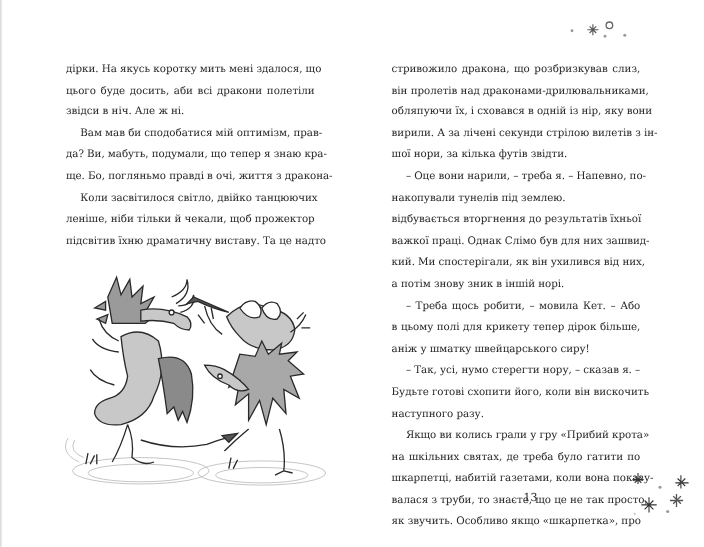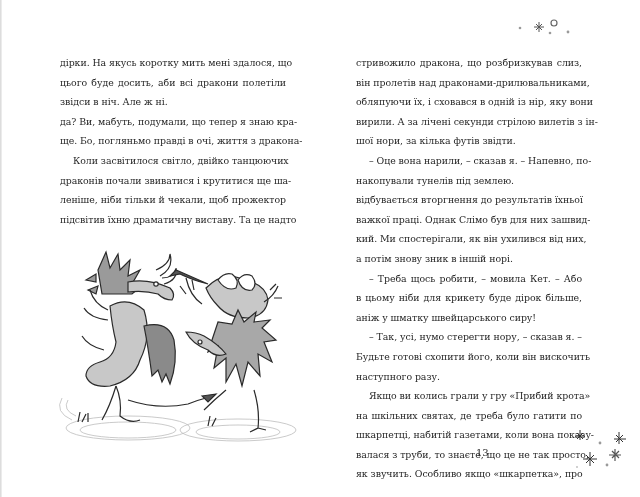--- a/index.html
+++ b/index.html
@@ -40,24 +40,24 @@
 </head>
 <body>
 
 <div class="edge-left"></div>
 
 <div class="page page-left">
   <div class="textblock" id="left-text">
       <span class="line">дірки. На якусь коротку мить мені здалося, що</span>
       <span class="line">цього буде досить, аби всі дракони полетіли</span>
       <span class="line last">звідси в ніч. Але ж ні.</span>
+      <span class="line indent">Вам мав би сподобатися мій оптимізм, прав-</span>
       <span class="line">да? Ви, мабуть, подумали, що тепер я знаю кра-</span>
       <span class="line">ще. Бо, погляньмо правді в очі, життя з дракона-</span>
       <span class="line indent">Коли засвітилося світло, двійко танцюючих</span>
-      <span class="line">драконів почали звиватися і крутитися ще ша-</span>
       <span class="line">леніше, ніби тільки й чекали, щоб прожектор</span>
       <span class="line">підсвітив їхню драматичну виставу. Та це надто</span>
     </div>
 
   <svg class="illustration" viewBox="0 0 240 205" xmlns="http://www.w3.org/2000/svg">
 
     <g fill="none" stroke="#bdbdbd" stroke-width="0.8">
       <ellipse cx="70" cy="178" rx="62" ry="12"></ellipse>
       <ellipse cx="70" cy="180" rx="48" ry="8"></ellipse>
       <ellipse cx="180" cy="180" rx="58" ry="11"></ellipse>
@@ -125,28 +125,28 @@
       </g>
     <circle cx="58" cy="22" r="1.4" fill="#9a9a9a"></circle>
   </svg>
 
   <div class="textblock" id="right-text">
       <span class="line">стривожило дракона, що розбризкував слиз,</span>
       <span class="line">він пролетів над драконами-дрилювальниками,</span>
       <span class="line">обляпуючи їх, і сховався в одній із нір, яку вони</span>
       <span class="line">вирили. А за лічені секунди стрілою вилетів з ін-</span>
       <span class="line last">шої нори, за кілька футів звідти.</span>
-      <span class="line indent">– Оце вона нарили, – сказав я. – Напевно, по-</span>
+      <span class="line indent">– Оце вони нарили, – треба я. – Напевно, по-</span>
       <span class="line last">накопували тунелів під землею.</span>
       <span class="line">відбувається вторгнення до результатів їхньої</span>
       <span class="line">важкої праці. Однак Слімо був для них зашвид-</span>
       <span class="line">кий. Ми спостерігали, як він ухилився від них,</span>
       <span class="line last">а потім знову зник в іншій норі.</span>
       <span class="line indent">– Треба щось робити, – мовила Кет. – Або</span>
-      <span class="line">в цьому ніби для крикету буде дірок більше,</span>
+      <span class="line">в цьому полі для крикету тепер дірок більше,</span>
       <span class="line last">аніж у шматку швейцарського сиру!</span>
       <span class="line indent">– Так, усі, нумо стерегти нору, – сказав я. –</span>
       <span class="line">Будьте готові схопити його, коли він вискочить</span>
       <span class="line last">наступного разу.</span>
       <span class="line indent">Якщо ви колись грали у гру «Прибий крота»</span>
       <span class="line">на шкільних святах, де треба було гатити по</span>
       <span class="line">шкарпетці, набитій газетами, коли вона показу-</span>
       <span class="line">валася з труби, то знаєте, що це не так просто,</span>
       <span class="line">як звучить. Особливо якщо «шкарпетка», про</span>
     </div>

